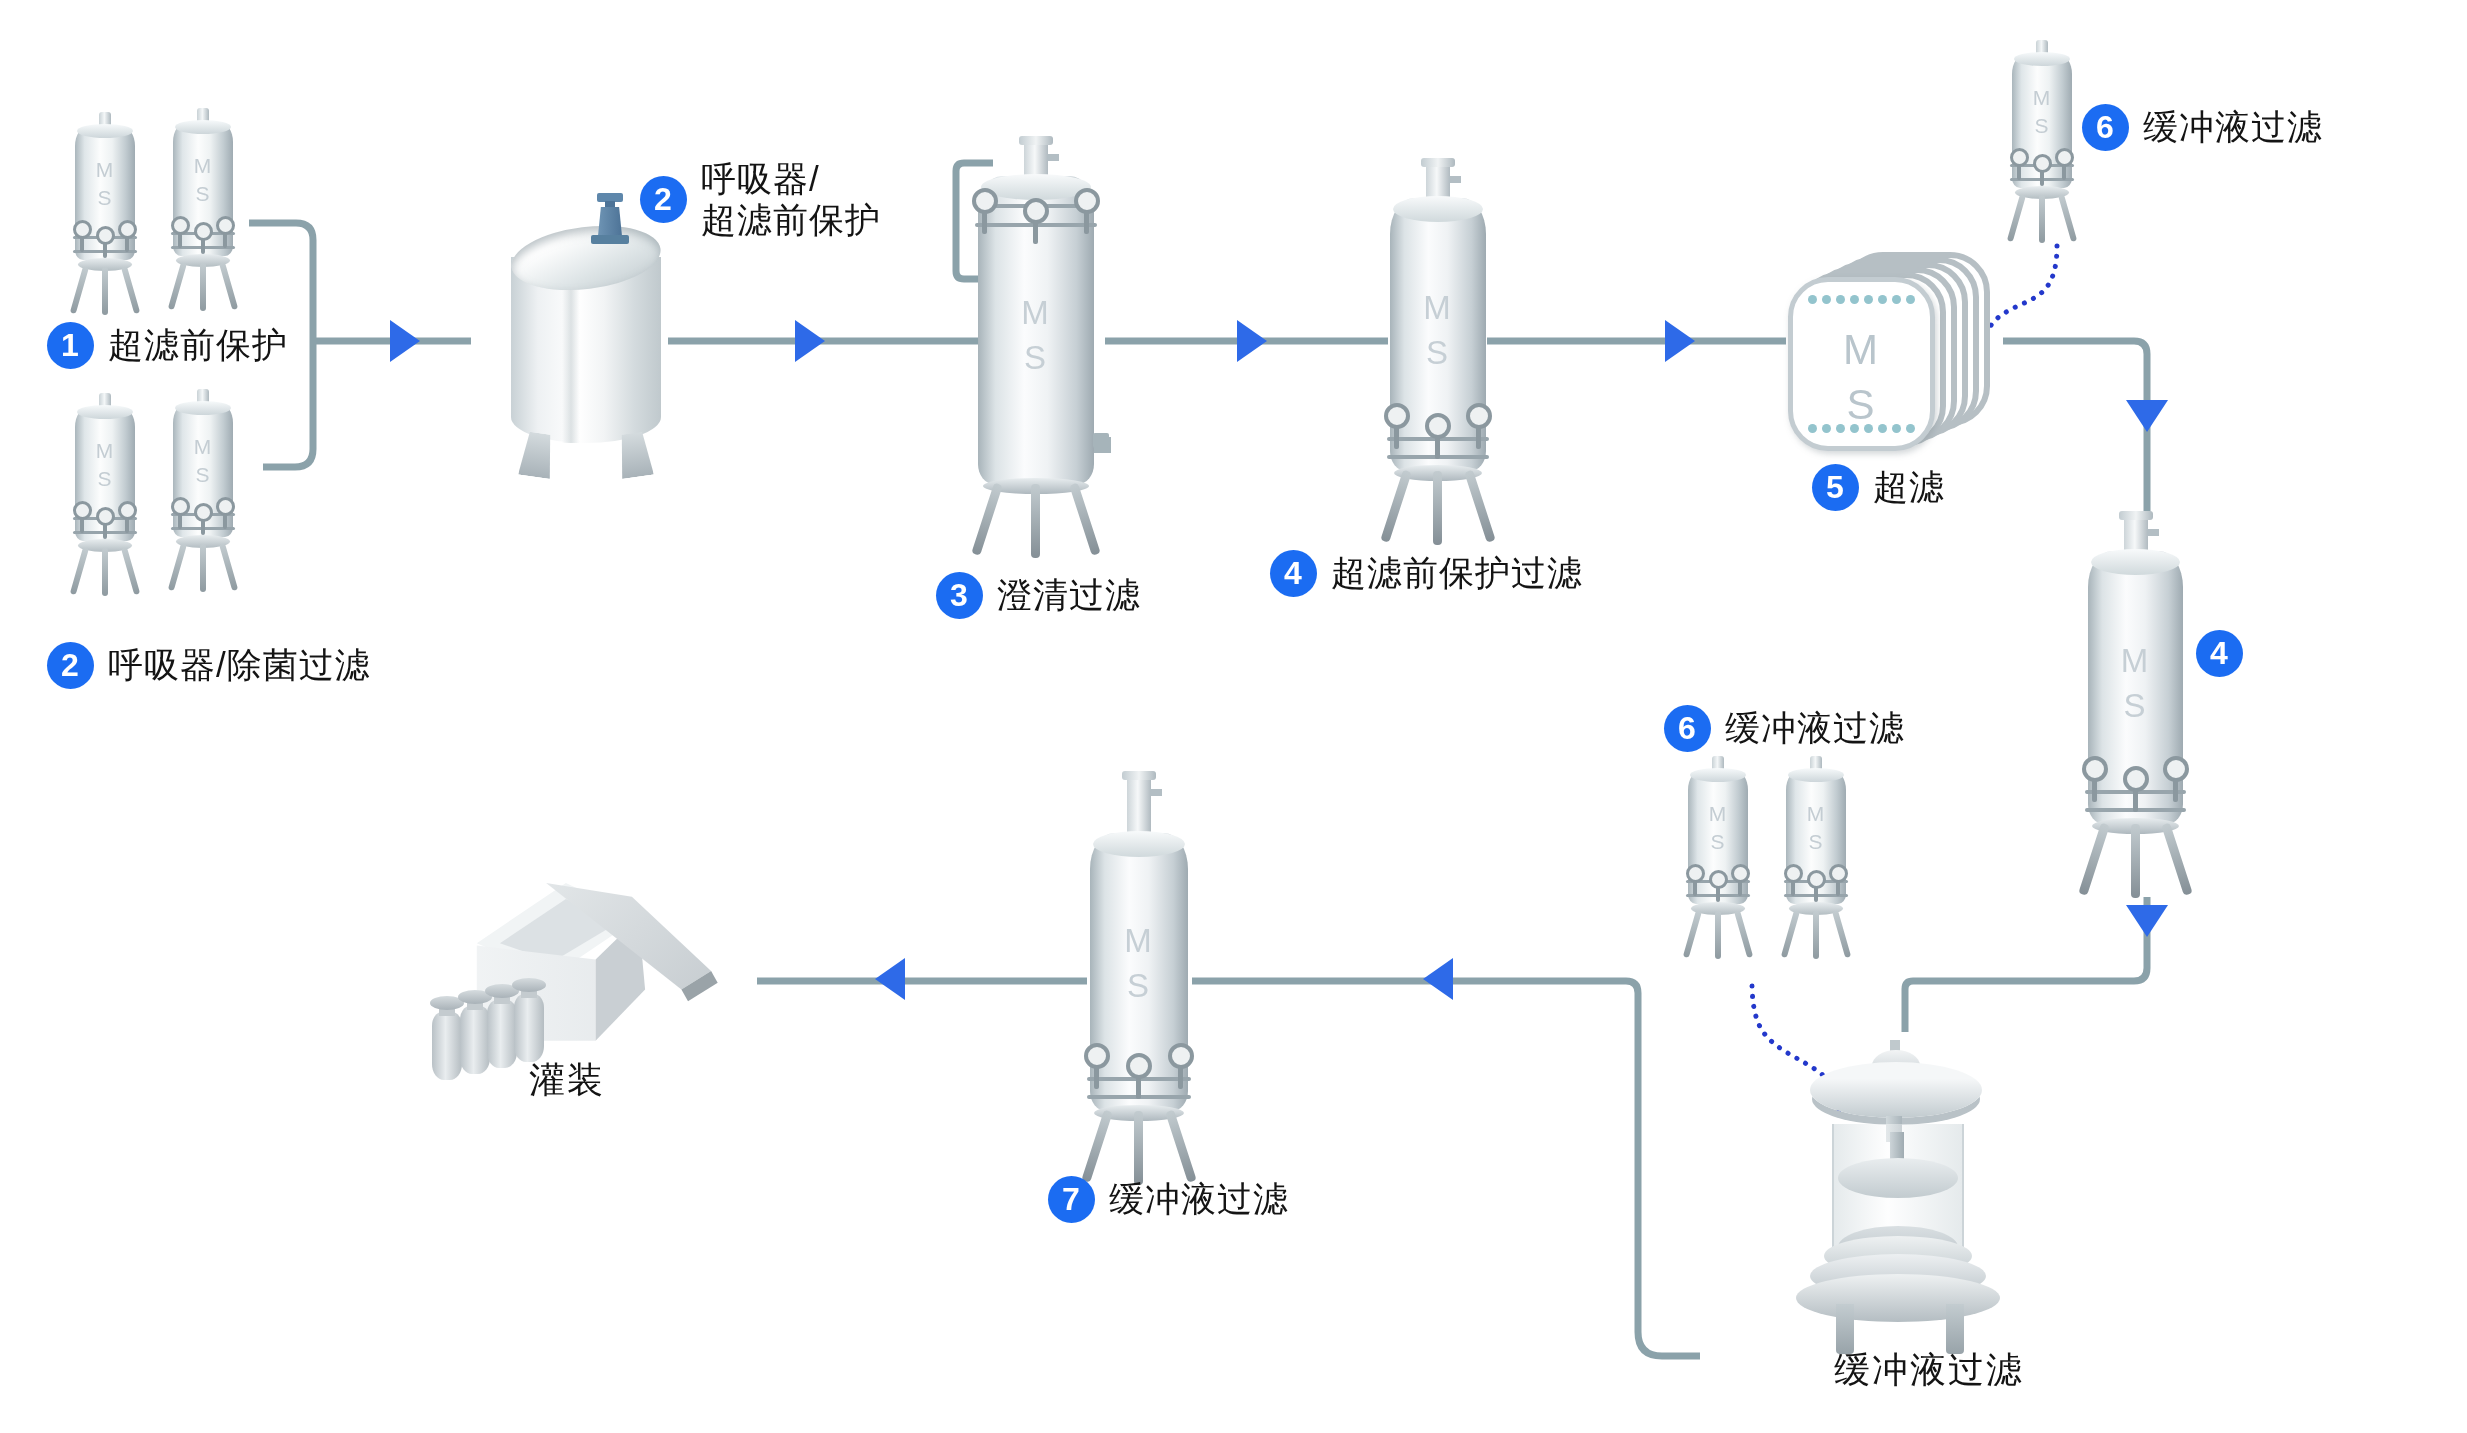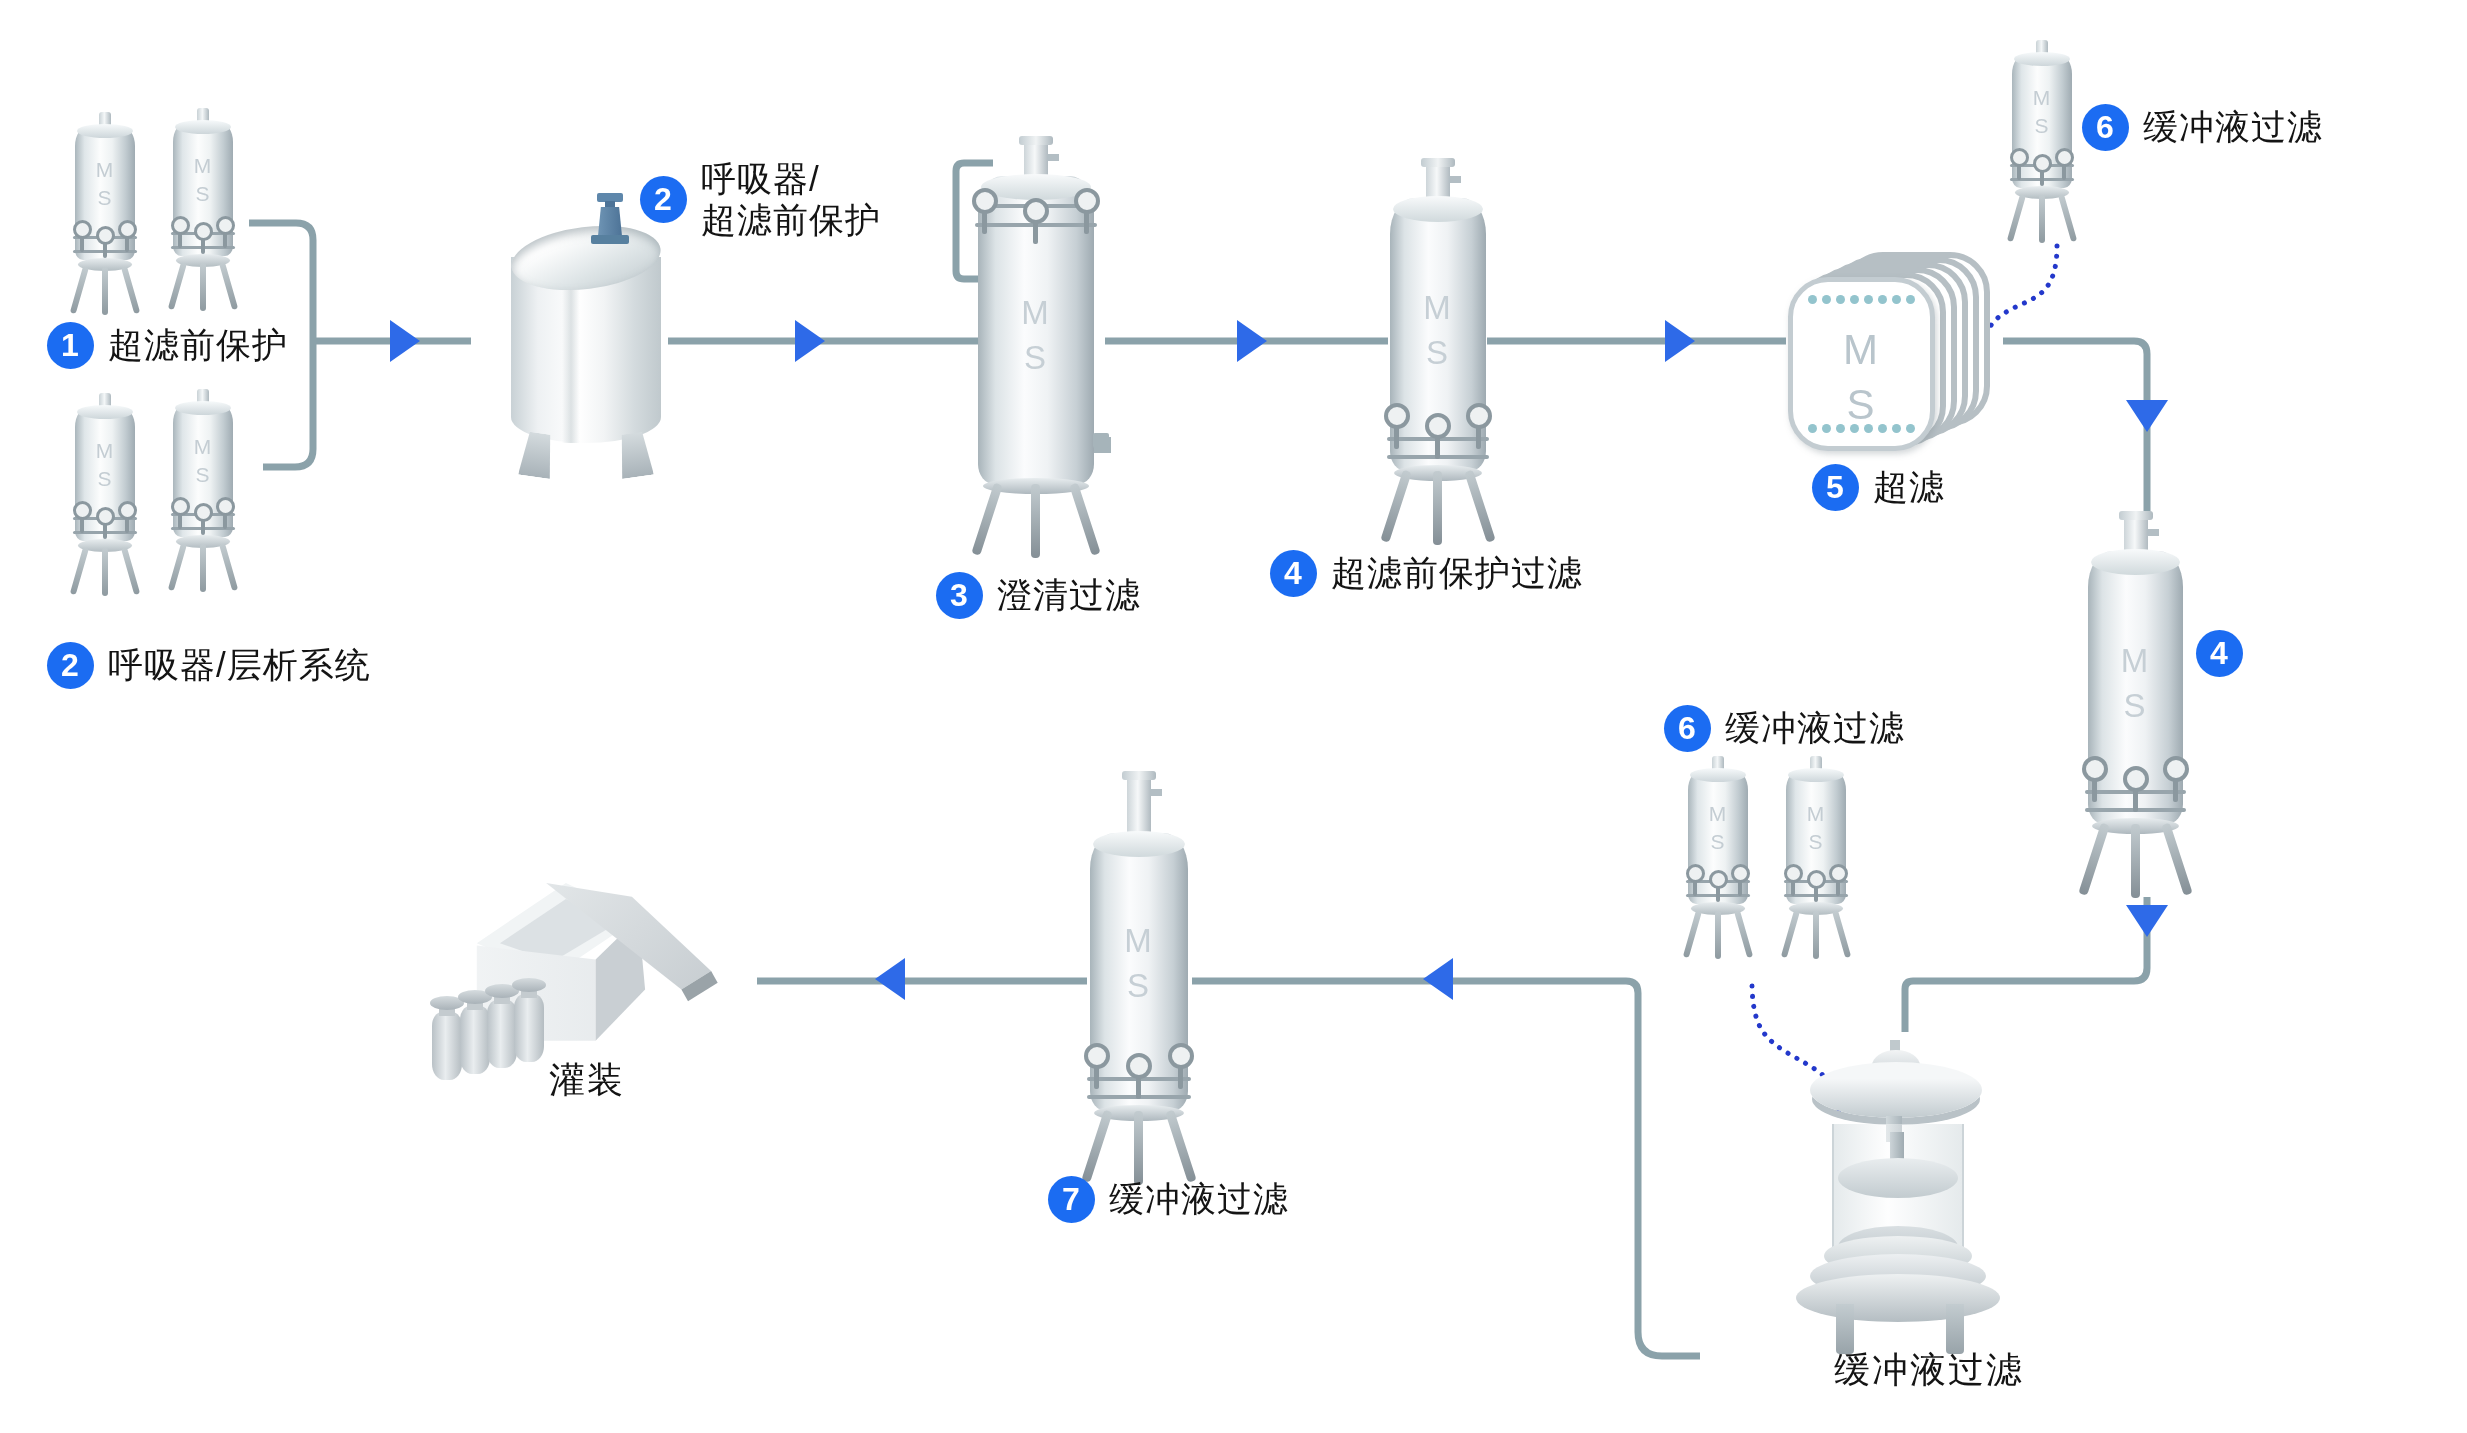--- a/index.html
+++ b/index.html
@@ -444,21 +444,21 @@
         <div class="vc"></div>
       </div>
   </div>
 
   <div class="lbl" style="left:47px;top:322px">
     <span class="badge">1</span>
     <span>超滤前保护</span>
   </div>
   <div class="lbl" style="left:47px;top:642px">
     <span class="badge">2</span>
-    <span>呼吸器/层析系统</span>
+    <span>呼吸器/除菌过滤</span>
   </div>
   <div class="lbl" style="left:640px;top:158px">
     <span class="badge">2</span>
     <span class="two">
       <span>呼吸器/</span>
         <span>超滤前保护</span>
     </span>
   </div>
   <div class="lbl" style="left:936px;top:572px">
     <span class="badge">3</span>
@@ -480,16 +480,16 @@
     <span class="badge">4</span>
   </div>
   <div class="lbl" style="left:1664px;top:705px">
     <span class="badge">6</span>
     <span>缓冲液过滤</span>
   </div>
   <div class="lbl" style="left:1048px;top:1176px">
     <span class="badge">7</span>
     <span>缓冲液过滤</span>
   </div>
-  <div class="plain" style="left:549px;top:1056px">灌装</div>
+  <div class="plain" style="left:529px;top:1056px">灌装</div>
   <div class="plain" style="left:1834px;top:1346px">缓冲液过滤</div>
 
 </div>
 
 </body></html>

